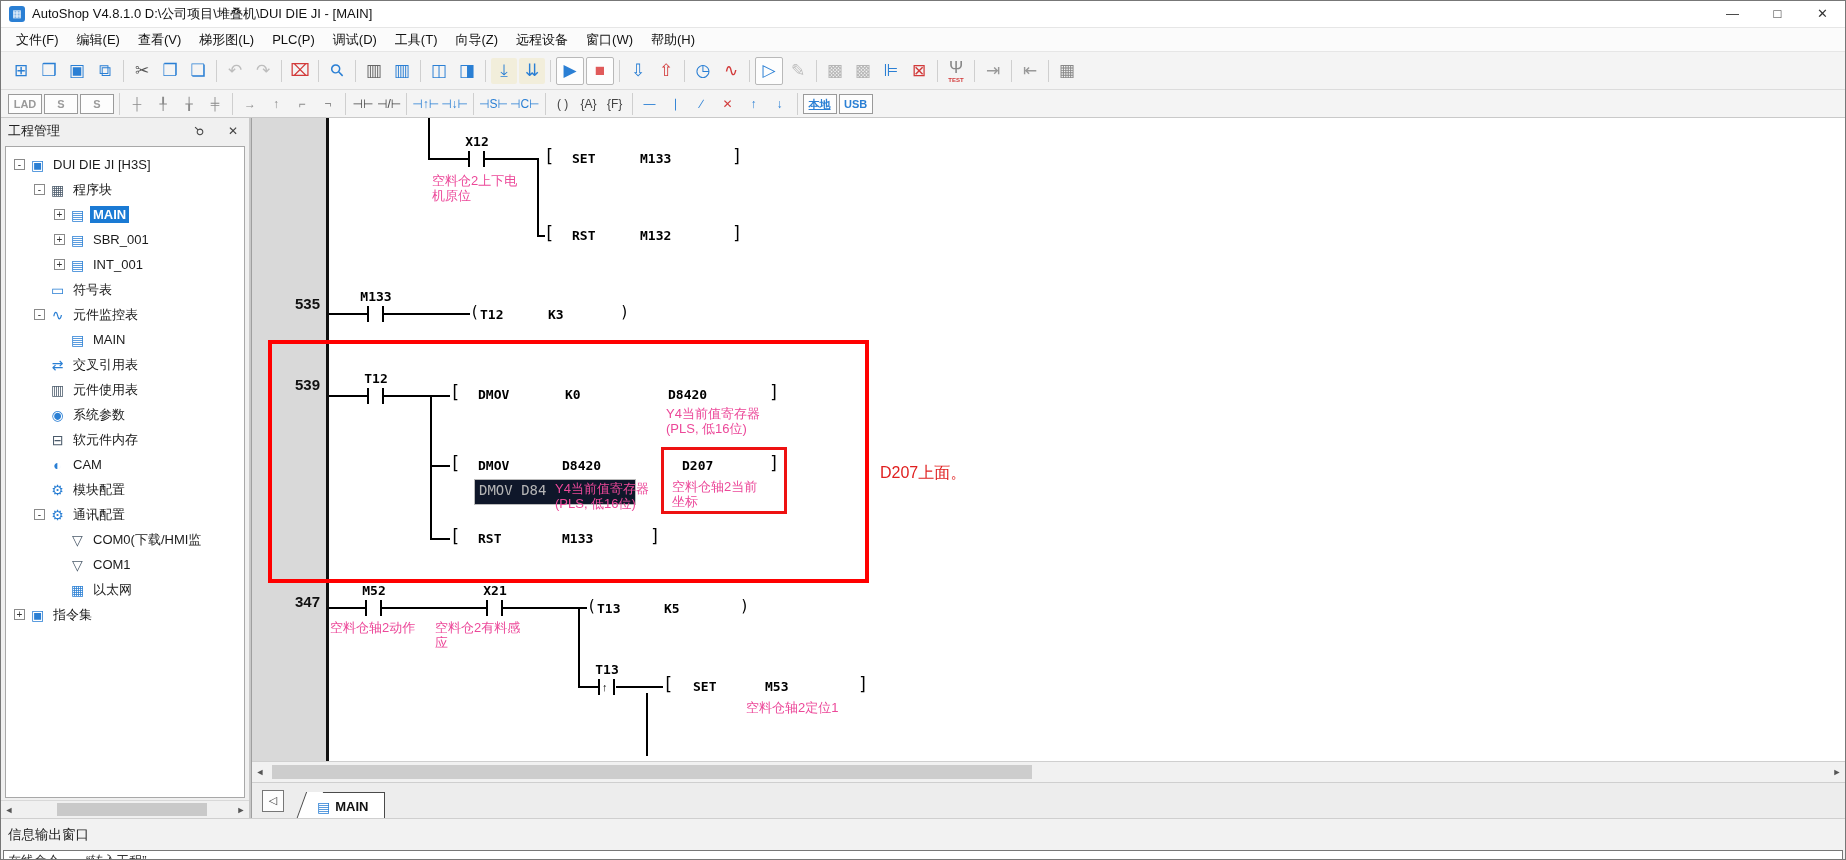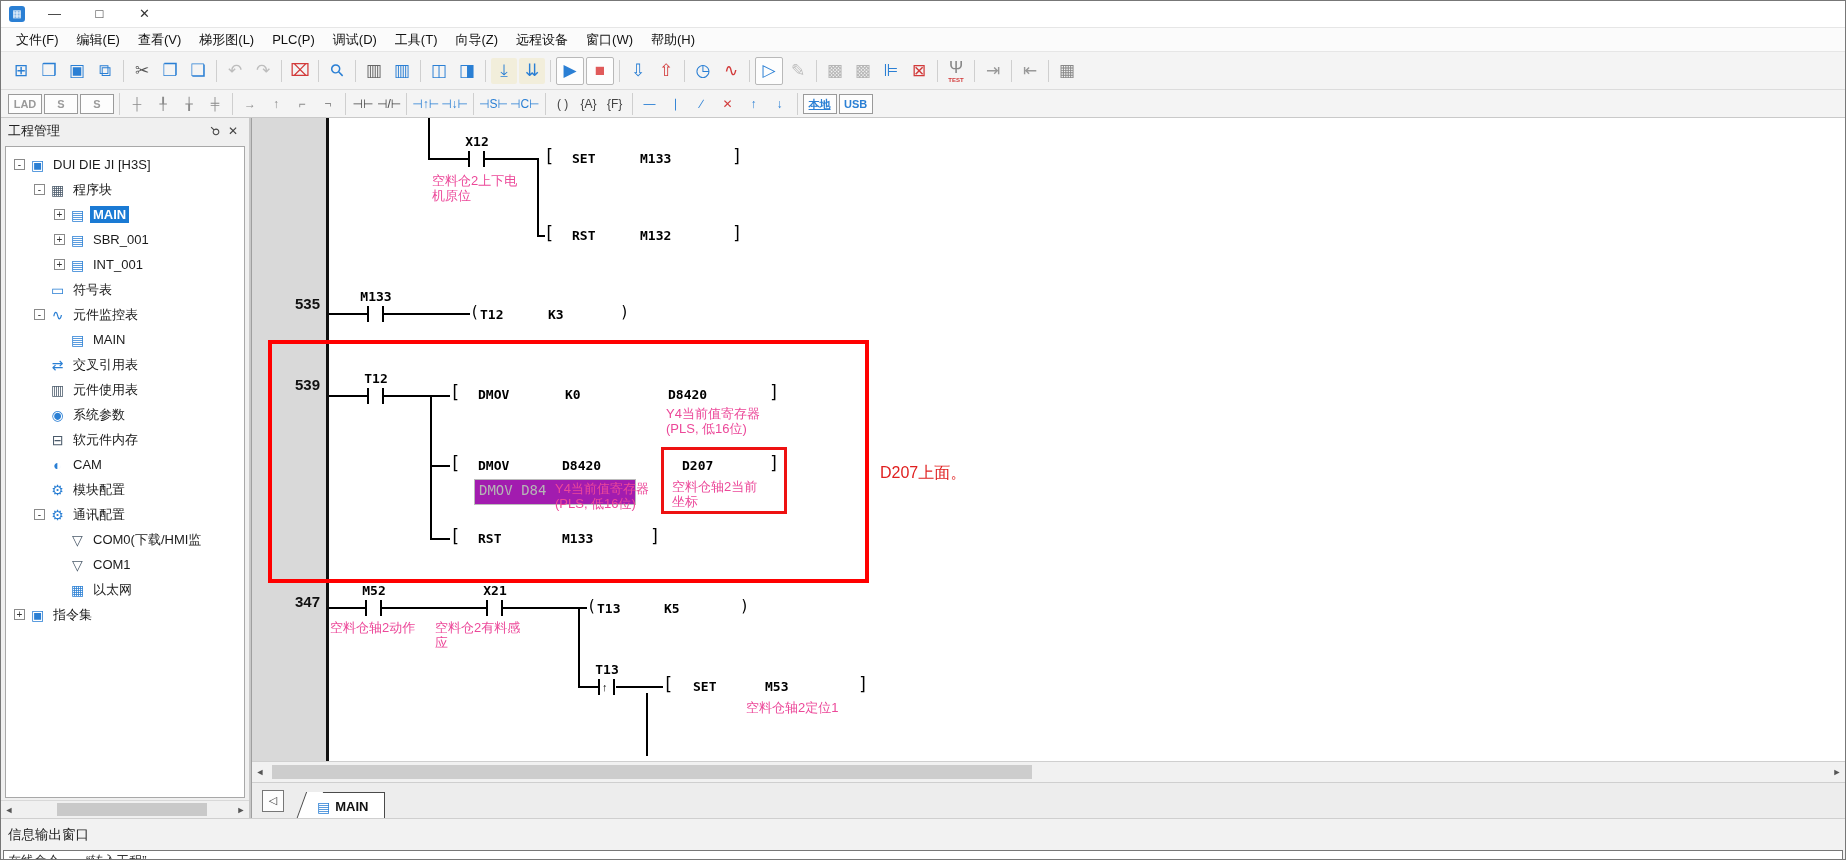--- a/index.html
+++ b/index.html
@@ -22,21 +22,21 @@
   .tbtn2{min-width:24px;height:21px;display:flex;align-items:center;justify-content:center;margin:0 1px;flex:none;}
   .tbtn2 .glyph{font-size:12px;line-height:14px;white-space:nowrap;}
   .boxedbtn{border:1px solid #9a9a9a;background:#fdfdfd;padding:0 4px;height:18px;}
   .boxedbtn .glyph{font-size:11px;font-weight:bold;}
   .tsep{width:1px;height:22px;background:#cfcfcf;margin:0 4px;flex:none;}
   .rot45{display:inline-block;transform:rotate(-45deg);}
   .rot135{display:inline-block;transform:rotate(135deg);}
   
   .workspace{display:flex;height:700px;}
   .sidebar{width:250px;flex:none;background:#f0f0f0;display:flex;flex-direction:column;border-right:2px solid #c8c8c8;box-sizing:border-box;}
-  .sbheader{height:26px;display:flex;align-items:center;padding:0 7px;font-size:13px;color:#222;}
+  .sbheader{height:26px;display:flex;align-items:center;padding:0 7px;font-size:13px;color:#222;gap:16px;}
   .sbheader .sbtitle{flex:1;}
   .sbicon{width:18px;text-align:center;color:#444;font-size:12px;}
   .treebox{flex:1;margin:2px 4px 2px 4px;background:#fff;border:1px solid #a8a8a8;overflow:hidden;padding-top:5px;}
   .trow{height:25px;display:flex;align-items:center;font-size:13px;color:#1a1a1a;white-space:nowrap;}
   .exp{width:11px;height:11px;border:1px solid #8a8a8a;background:#fff;font-size:10px;line-height:9px;text-align:center;color:#333;margin-right:4px;flex:none;box-sizing:border-box;}
   .expsp{width:11px;margin-right:4px;flex:none;}
   .ticon{width:17px;font-size:14px;text-align:center;margin-right:4px;flex:none;}
   .tlabel{padding:1px 3px;}
   .tlabel.sel{background:#1a7ad4;color:#fff;font-weight:bold;}
   .sbscroll{height:17px;display:flex;align-items:center;background:#f0f0f0;border-top:1px solid #d8d8d8;}
@@ -52,21 +52,21 @@
   .rnum{font-weight:bold;font-size:15px;color:#111;width:40px;text-align:right;z-index:2;}
   .wire{background:#000;z-index:1;}
   .cbar{width:2px;height:16px;background:#000;z-index:2;}
   .ldev{font-family:"DejaVu Sans Mono",monospace;font-weight:bold;font-size:13px;color:#000;z-index:3;white-space:nowrap;}
   .lbl{width:46px;text-align:center;}
   .lbr{font-family:"DejaVu Sans Mono",monospace;font-size:17px;color:#000;z-index:3;line-height:17px;}
   .lpar{font-family:"DejaVu Sans Mono",monospace;font-size:15px;color:#000;z-index:3;line-height:16px;}
   .pulse{font-size:11px;color:#000;z-index:3;line-height:14px;}
   .lcomment{font-size:13px;color:#ec4899;z-index:6;white-space:nowrap;line-height:15px;}
   .lannot{font-size:16px;color:#e02020;z-index:6;white-space:nowrap;line-height:22px;}
-  .tooltip{background:#a21caf;border:1px solid #bbb;color:#b5b5b5;font-family:"DejaVu Sans Mono",monospace;font-size:14px;padding:2px 4px;overflow:hidden;white-space:nowrap;z-index:4;box-sizing:border-box;height:26px;}
+  .tooltip{background:#0f172a;border:1px solid #bbb;color:#b5b5b5;font-family:"DejaVu Sans Mono",monospace;font-size:14px;padding:2px 4px;overflow:hidden;white-space:nowrap;z-index:4;box-sizing:border-box;height:26px;}
   .redrect{border:4px solid #ff0000;z-index:5;box-sizing:border-box;}
   .redbox{border:3px solid #ee1111;z-index:5;box-sizing:border-box;}
   .ehscroll{height:20px;display:flex;align-items:center;background:#f1f1f1;border-top:1px solid #cfcfcf;border-bottom:1px solid #cfcfcf;flex:none;}
   .etrack{flex:1;height:18px;position:relative;}
   .ethumb{position:absolute;left:4px;top:2px;height:14px;width:760px;background:#cdcdcd;}
   .tabstrip{height:37px;background:#ededed;display:flex;align-items:flex-end;flex:none;}
   .tabback{width:20px;height:20px;border:1px solid #777;background:#fdfdfd;font-size:11px;text-align:center;line-height:19px;color:#333;margin:0 8px 8px 10px;flex:none;}
   .tab{position:relative;background:#fff;border:1px solid #4a4a4a;border-bottom:none;height:27px;display:flex;align-items:center;padding:0 16px 0 8px;margin-left:16px;margin-bottom:0px;}
   .tab::before{content:'';position:absolute;left:-8px;top:-1px;bottom:0;width:16px;background:#fff;border-left:1px solid #4a4a4a;transform:skewX(-20deg);}
   .tabicon{position:relative;font-size:14px;color:#2a7fd4;margin-right:5px;z-index:1;}
@@ -75,20 +75,21 @@
   .statusarea{position:relative;height:47px;background:#f2f2f2;border-top:1px solid #cfcfcf;overflow:hidden;}
   .outtitle{position:absolute;left:7px;top:7px;font-size:13.5px;color:#222;}
   .clipbox{position:absolute;left:2px;right:2px;top:31px;height:26px;background:#fff;border:1px solid #777;font-size:13px;color:#333;padding:1px 4px;overflow:hidden;}
 </style>
 </head>
 <body>
 
 <div id="app">
   <div class="titlebar">
     <span class="appicon">▦</span>
+    <span class="wtitle">AutoShop V4.8.1.0  D:\公司项目\堆叠机\DUI DIE JI - [MAIN]</span>
     <span class="wctrl">—</span>
     <span class="wctrl">□</span>
     <span class="wctrl">✕</span>
   </div>
 
   <div class="menubar" id="menubar">
       <span class="mitem">文件(F)</span>
       <span class="mitem">编辑(E)</span>
       <span class="mitem">查看(V)</span>
       <span class="mitem">梯形图(L)</span>

